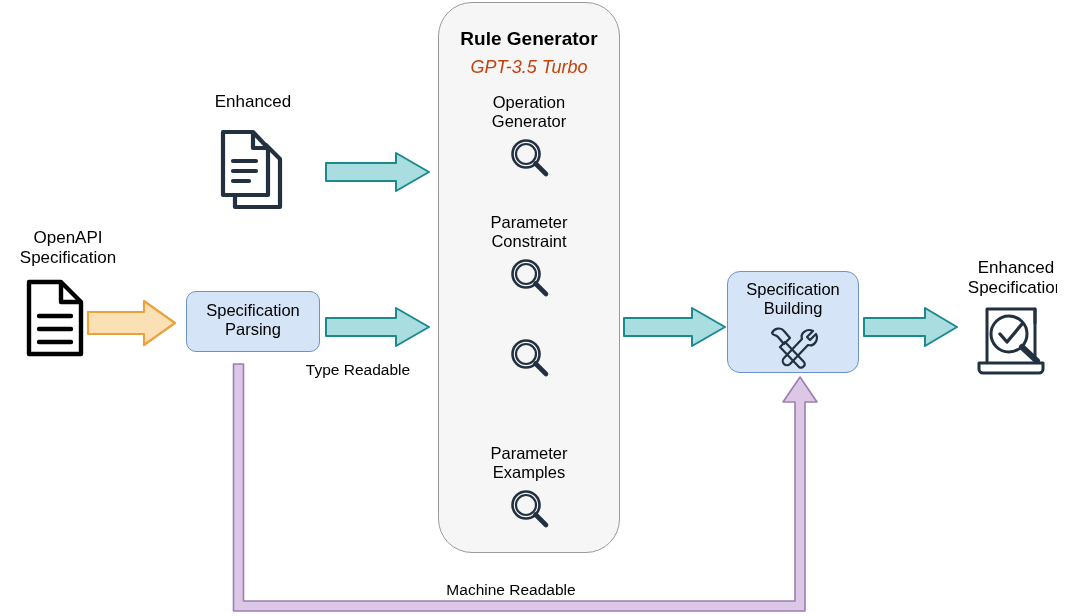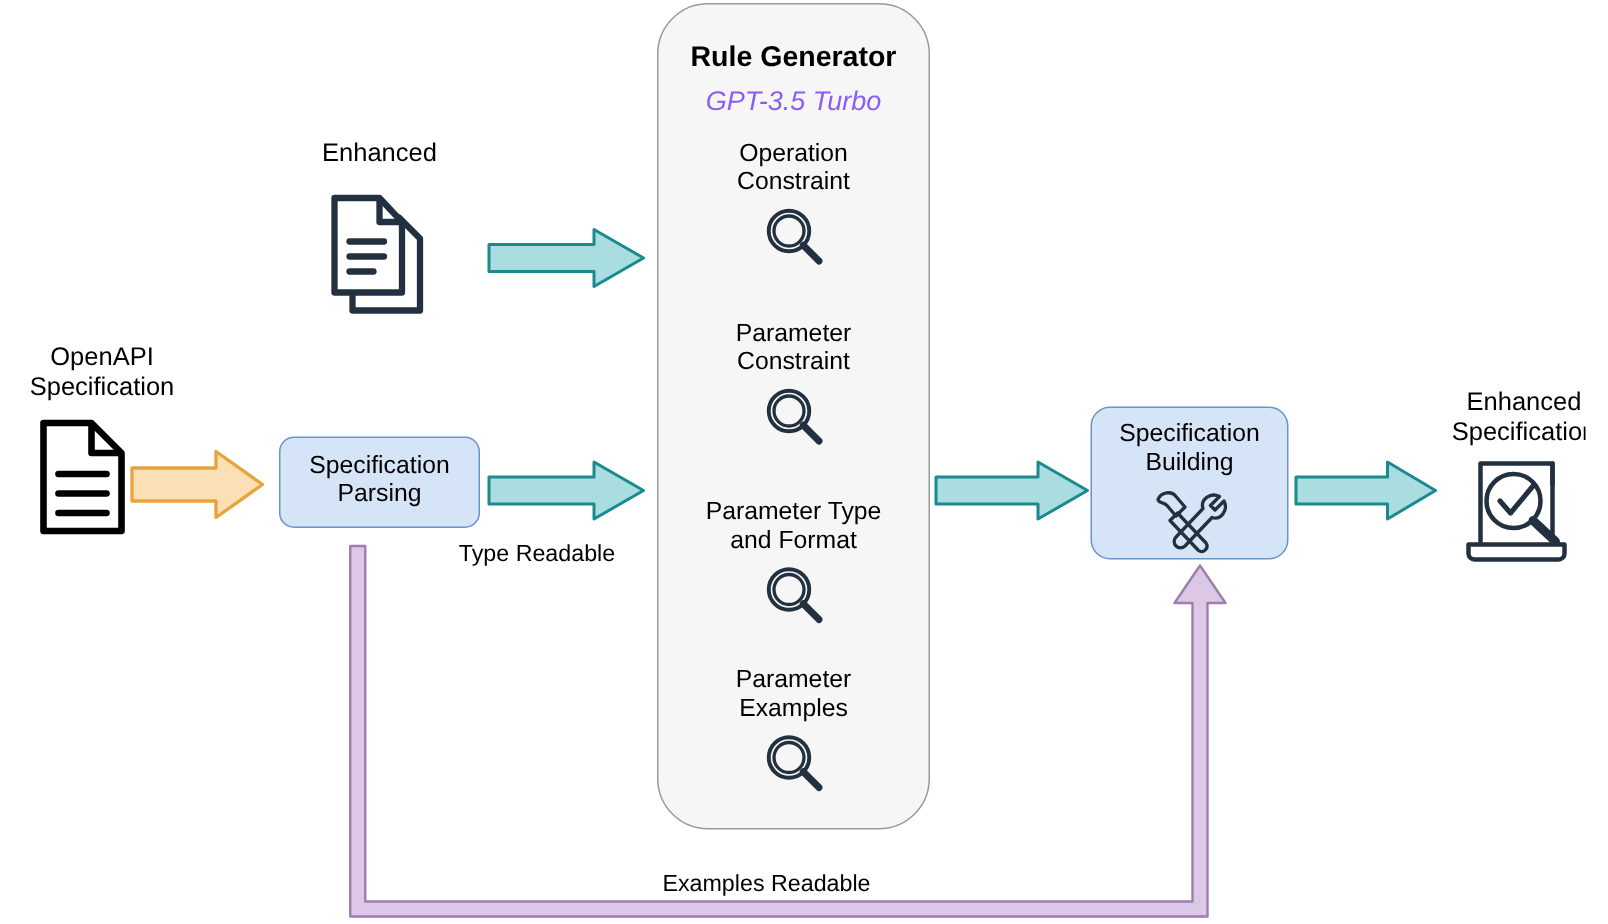--- a/index.html
+++ b/index.html
@@ -11,21 +11,21 @@
 
   
   #rule-generator{
     left:438px;top:2px;width:182px;height:551px;
     background:#f6f6f6;border:1.4px solid #9a9a9a;border-radius:34px;
     box-sizing:border-box;
   }
   #rg-title{position:absolute;left:438px;top:28px;width:182px;text-align:center;
     font-size:19px;font-weight:bold;color:#000;}
   #rg-sub{position:absolute;left:438px;top:57px;width:182px;text-align:center;
-    font-size:18px;font-style:italic;color:#8b5cf6;}
+    font-size:18px;font-style:italic;color:#c2410c;}
 
   .rg-item{position:absolute;left:438px;width:182px;text-align:center;}
   .rg-item .rg-text{font-size:16.5px;color:#000;line-height:1.18;white-space:pre-line;}
   .rg-item .rg-icon{display:block;margin:2px auto 0;}
 
   
   .procbox{
     position:absolute;background:#d6e4f7;border:1.3px solid #6c93c9;
     border-radius:10px;box-sizing:border-box;
   }
@@ -69,41 +69,39 @@
     <path d="M243.5,6 L243.5,243 L795,243 L795,44 L783,44 L800,19 L817,44 L805,44 L805,253 L233.5,253 L233.5,6 Z" fill="#dcc8e6" stroke="#9b7fb0" stroke-width="1.6" stroke-linejoin="round"></path>
   </svg>
 
   <div id="rule-generator" class="abs"></div>
 
   <div id="rg-title">Rule Generator</div>
   <div id="rg-sub">GPT-3.5 Turbo</div>
 
   <div class="rg-item" style="top:93px;">
     <div class="rg-text">Operation
-Constraint</div>
+Generator</div>
     <svg class="rg-icon" width="48" height="48" viewBox="0 0 48 48">
       <circle cx="21" cy="20" r="13.5" fill="none" stroke="#22303f" stroke-width="2.6"></circle>
       <circle cx="21" cy="20" r="10" fill="none" stroke="#22303f" stroke-width="2.2"></circle>
       <line x1="30.5" y1="29.5" x2="41" y2="40" stroke="#22303f" stroke-width="4.6" stroke-linecap="round"></line>
     </svg>
   </div>
 
   <div class="rg-item" style="top:213px;">
     <div class="rg-text">Parameter
 Constraint</div>
     <svg class="rg-icon" width="48" height="48" viewBox="0 0 48 48">
       <circle cx="21" cy="20" r="13.5" fill="none" stroke="#22303f" stroke-width="2.6"></circle>
       <circle cx="21" cy="20" r="10" fill="none" stroke="#22303f" stroke-width="2.2"></circle>
       <line x1="30.5" y1="29.5" x2="41" y2="40" stroke="#22303f" stroke-width="4.6" stroke-linecap="round"></line>
     </svg>
   </div>
 
   <div class="rg-item" style="top:332px;">
-    <div class="rg-text">Parameter Type
-and Format</div>
     <svg class="rg-icon" width="48" height="48" viewBox="0 0 48 48">
       <circle cx="21" cy="20" r="13.5" fill="none" stroke="#22303f" stroke-width="2.6"></circle>
       <circle cx="21" cy="20" r="10" fill="none" stroke="#22303f" stroke-width="2.2"></circle>
       <line x1="30.5" y1="29.5" x2="41" y2="40" stroke="#22303f" stroke-width="4.6" stroke-linecap="round"></line>
     </svg>
   </div>
 
   <div class="rg-item" style="top:444px;">
     <div class="rg-text">Parameter
 Examples</div>
@@ -163,21 +161,21 @@
       <path d="M14,58 L14,6 L62,6 L62,20"></path>
       <path d="M62,6 L62,58"></path>
       <path d="M6,60 L70,60 L70,66 a4,4 0 0 1 -4,4 L10,70 a4,4 0 0 1 -4,-4 Z"></path>
       <circle cx="36" cy="31" r="18"></circle>
       <path d="M27,31 L34,39 L49,21" stroke-width="3.4"></path>
       <line x1="49" y1="44" x2="64" y2="58" stroke-width="6" stroke-linecap="round"></line>
     </g>
   </svg>
 
   <div class="lbl" id="lbl-human">Type Readable</div>
-  <div class="lbl" id="lbl-machine">Examples Readable</div>
+  <div class="lbl" id="lbl-machine">Machine Readable</div>
 
   <svg class="arrowsvg" id="arrow-orange" width="92" height="50" viewBox="0 0 92 50">
     <path d="M2,14 L58,14 L58,3 L89,25 L58,47 L58,36 L2,36 Z" fill="#fbe0b5" stroke="#e8a33d" stroke-width="2.2" stroke-linejoin="round"></path>
   </svg>
 
   <svg class="arrowsvg" id="arrow-teal-prompts" width="108" height="44" viewBox="0 0 108 44">
     <path d="M2,13 L72,13 L72,3 L105,22 L72,41 L72,31 L2,31 Z" fill="#aadde0" stroke="#1a8a8f" stroke-width="2" stroke-linejoin="round"></path>
   </svg>
 
   <svg class="arrowsvg" id="arrow-teal-parsing" width="108" height="44" viewBox="0 0 108 44">

